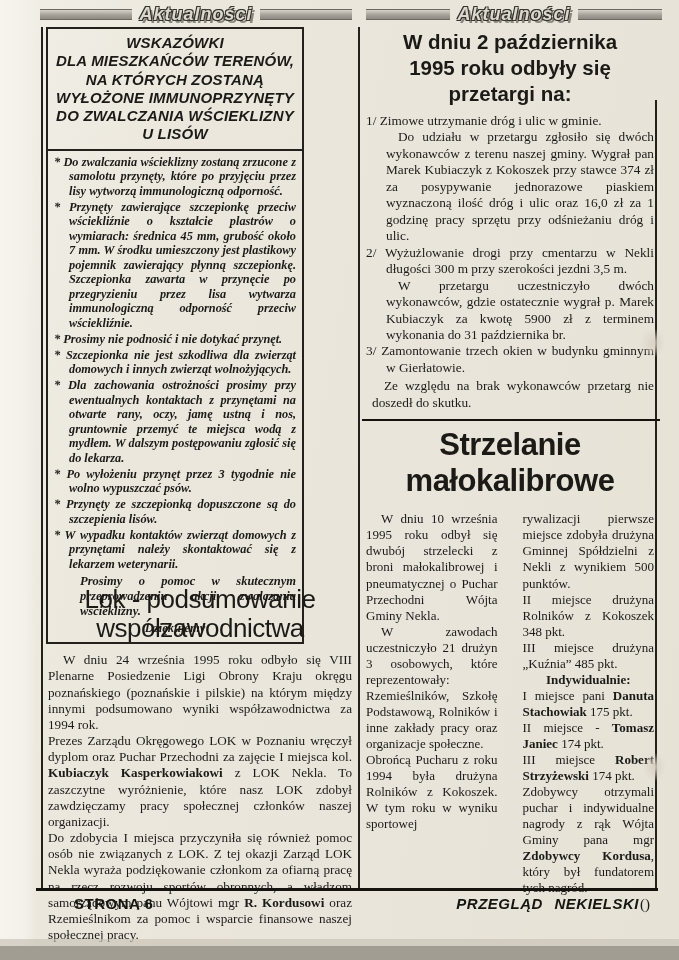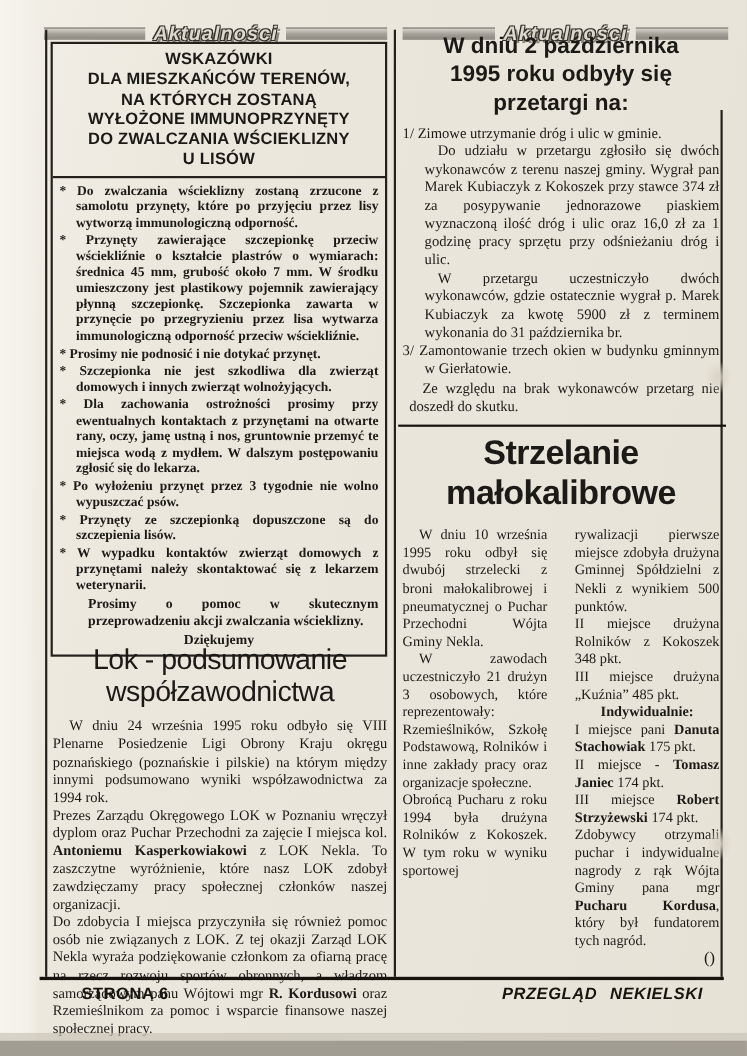--- a/index.html
+++ b/index.html
@@ -4,39 +4,39 @@
 <style>
   html,body{margin:0;padding:0;background:#c9c6be;}
   .page{
     position:relative;width:679px;height:960px;overflow:hidden;
     background:linear-gradient(100deg,#f2efe7 0%,#ebe7dc 25%,#e8e4d9 70%,#e6e2d6 100%);
     font-family:"Liberation Serif",serif;color:#1c1a17;
   }
   .left-margin{position:absolute;left:0;top:0;width:36px;height:100%;
     background:linear-gradient(90deg,#f7f4ee 0%,#f3f0e9 70%,rgba(243,240,233,0) 100%);}
   
-  .banner{position:absolute;top:20px;height:20px;display:flex;align-items:center;}
+  .banner{position:absolute;top:4px;height:20px;display:flex;align-items:center;}
   .banner-left{left:40px;width:312px;}
   .banner-right{left:366px;width:296px;}
   .banner .bar{flex:1;height:9px;
     background:linear-gradient(#d6d2ca,#a5a198 55%,#8f8b82);
     border-top:1px solid #6d6961;border-bottom:1px solid #6d6961;}
   .banner .word{
     padding:0 7px;font-family:"Liberation Sans",sans-serif;font-weight:bold;font-style:italic;
     font-size:18px;letter-spacing:1px;color:#dcd8ce;white-space:nowrap;
     text-shadow:-1px -1px 0 #35322c,1px -1px 0 #35322c,-1px 1px 0 #35322c,1px 1px 0 #35322c,3px 3px 0 #8a867c;
   }
   
   .left-rule{position:absolute;left:41px;top:27px;width:1.5px;height:861px;background:#24211c;}
   .col-divider{position:absolute;left:358px;top:27px;width:1.5px;height:861px;background:#24211c;}
   .right-rule{position:absolute;left:655px;top:100px;width:1.5px;height:788px;background:#24211c;}
   .footer-rule{position:absolute;left:36px;top:888px;width:622px;height:2.5px;background:#16130e;}
   
-  .wsk-box{position:absolute;left:46px;top:38px;width:306px;box-sizing:border-box;
-    border:2px solid #24211c;padding:5px 6px 6px;}
+  .wsk-box{position:absolute;left:46px;top:27px;width:258px;box-sizing:border-box;
+    border:2px solid #24211c;padding:5px 6px 6px;font-style:italic;}
   .wsk-title{font-family:"Liberation Sans",sans-serif;font-weight:bold;font-size:15px;
     line-height:1.22;text-align:center;letter-spacing:.2px;}
   .wsk-rule{border:none;border-top:2px solid #24211c;margin:5px -6px 4px;}
   .wsk-bullet{margin:1.5px 0;font-weight:bold;font-size:12.3px;line-height:1.18;
     text-align:justify;padding-left:15px;text-indent:-15px;}
   .wsk-closing{font-weight:bold;font-size:12.5px;line-height:1.2;text-align:justify;
     margin:3px 0 0;padding-left:26px;}
   .wsk-signoff{font-weight:bold;font-size:12.5px;text-align:center;margin:2px 0 0;}
   
   .lok{position:absolute;left:46px;top:581px;width:308px;height:305px;box-sizing:border-box;padding:0 2px 0 2px;}
@@ -122,34 +122,35 @@
     <p class="wsk-signoff">Dziękujemy</p>
   </div>
 
   <div class="lok">
     <div class="lok-title">
         <div>Lok - podsumowanie</div>
         <div>współzawodnictwa</div>
       </div>
     <div class="lok-body">
         <p class="indent"><span>W dniu 24 września 1995 roku odbyło się VIII Plenarne Posiedzenie Ligi Obrony Kraju okręgu poznańskiego (poznańskie i pilskie) na którym między innymi podsumowano wyniki współzawodnictwa za 1994 rok.</span></p>
-        <p><span>Prezes Zarządu Okręgowego LOK w Poznaniu wręczył dyplom oraz Puchar Przechodni za zajęcie I miejsca kol. </span><span class="bold">Antoniemu Kasperkowiakowi</span><span> z LOK Nekla. To zaszczytne wyróżnienie, które nasz LOK zdobył zawdzięczamy pracy społecznej członków naszej organizacji.</span></p>
+        <p><span>Prezes Zarządu Okręgowego LOK w Poznaniu wręczył dyplom oraz Puchar Przechodni za zajęcie I miejsca kol. </span><span class="bold">Kubiaczyk Kasperkowiakowi</span><span> z LOK Nekla. To zaszczytne wyróżnienie, które nasz LOK zdobył zawdzięczamy pracy społecznej członków naszej organizacji.</span></p>
         <p><span>Do zdobycia I miejsca przyczyniła się również pomoc osób nie związanych z LOK. Z tej okazji Zarząd LOK Nekla wyraża podziękowanie członkom za ofiarną pracę na rzecz rozwoju sportów obronnych, a władzom samorządowym panu Wójtowi mgr </span><span class="bold">R. Kordusowi</span><span> oraz Rzemieślnikom za pomoc i wsparcie finansowe naszej społecznej pracy.</span></p>
       </div>
   </div>
 
   <div class="right-col">
     <div class="prz-title">
         <div>W dniu 2 października</div>
         <div>1995 roku odbyły się</div>
         <div>przetargi na:</div>
       </div>
     <div class="prz-items">
         <p class="item-lead"><span class="marker">1/ </span>Zimowe utrzymanie dróg i ulic w gminie.</p>
         <p class="item-body">Do udziału w przetargu zgłosiło się dwóch wykonawców z terenu naszej gminy. Wygrał pan Marek Kubiaczyk z Kokoszek przy stawce 374 zł za posypywanie jednorazowe piaskiem wyznaczoną ilość dróg i ulic oraz 16,0 zł za 1 godzinę pracy sprzętu przy odśnieżaniu dróg i ulic.</p>
+        <p class="item-lead"><span class="marker">2/ </span>Wyżużlowanie drogi przy cmentarzu w Nekli długości 300 m przy szerokości jezdni 3,5 m.</p>
         <p class="item-body">W przetargu uczestniczyło dwóch wykonawców, gdzie ostatecznie wygrał p. Marek Kubiaczyk za kwotę 5900 zł z terminem wykonania do 31 października br.</p>
         <p class="item-lead"><span class="marker">3/ </span>Zamontowanie trzech okien w budynku gminnym w Gierłatowie.</p>
       </div>
     <p class="prz-note">Ze względu na brak wykonawców przetarg nie doszedł do skutku.</p>
 
     <hr class="mid-rule">
 
     <div class="str-title">
         <div>Strzelanie</div>
         <div>małokalibrowe</div>
@@ -161,21 +162,21 @@
           <p><span>Obrońcą Pucharu z roku 1994 była drużyna Rolników z Kokoszek. W tym roku w wyniku sportowej</span></p>
         </div>
       <div class="str-col">
           <p><span>rywalizacji pierwsze miejsce zdobyła drużyna Gminnej Spółdzielni z Nekli z wynikiem 500 punktów.</span></p>
           <p><span>II miejsce drużyna Rolników z Kokoszek 348 pkt.</span></p>
           <p><span>III miejsce drużyna „Kuźnia” 485 pkt.</span></p>
           <p class="center"><span class="bold">Indywidualnie:</span></p>
           <p><span>I miejsce pani </span><span class="bold">Danuta Stachowiak</span><span> 175 pkt.</span></p>
           <p><span>II miejsce - </span><span class="bold">Tomasz Janiec</span><span> 174 pkt.</span></p>
           <p><span>III miejsce </span><span class="bold">Robert Strzyżewski</span><span> 174 pkt.</span></p>
-          <p><span>Zdobywcy otrzymali puchar i indywidualne nagrody z rąk Wójta Gminy pana mgr </span><span class="bold">Pucharu Kordusa</span><span>, który był fundatorem tych nagród.</span></p>
+          <p><span>Zdobywcy otrzymali puchar i indywidualne nagrody z rąk Wójta Gminy pana mgr </span><span class="bold">Zdobywcy Kordusa</span><span>, który był fundatorem tych nagród.</span></p>
         </div>
     </div>
     <div class="end-mark">()</div>
   </div>
 
   <div class="footer-rule"></div>
   <div class="footer">
     <span class="fl">STRONA 6</span>
     <span class="fr">PRZEGLĄD NEKIELSKI</span>
   </div>

